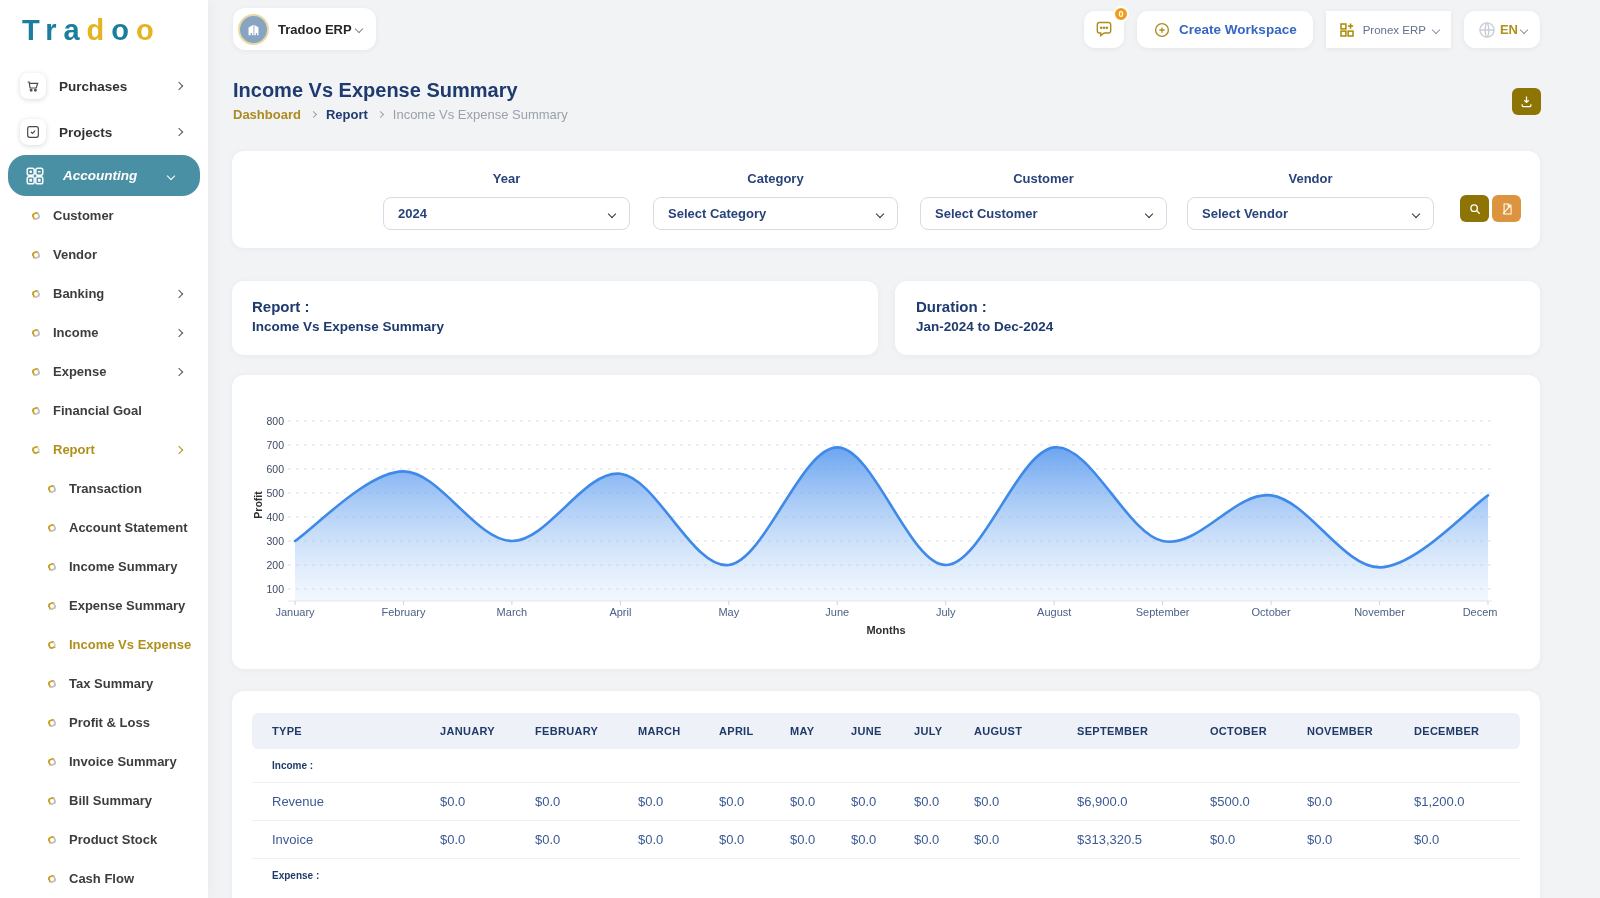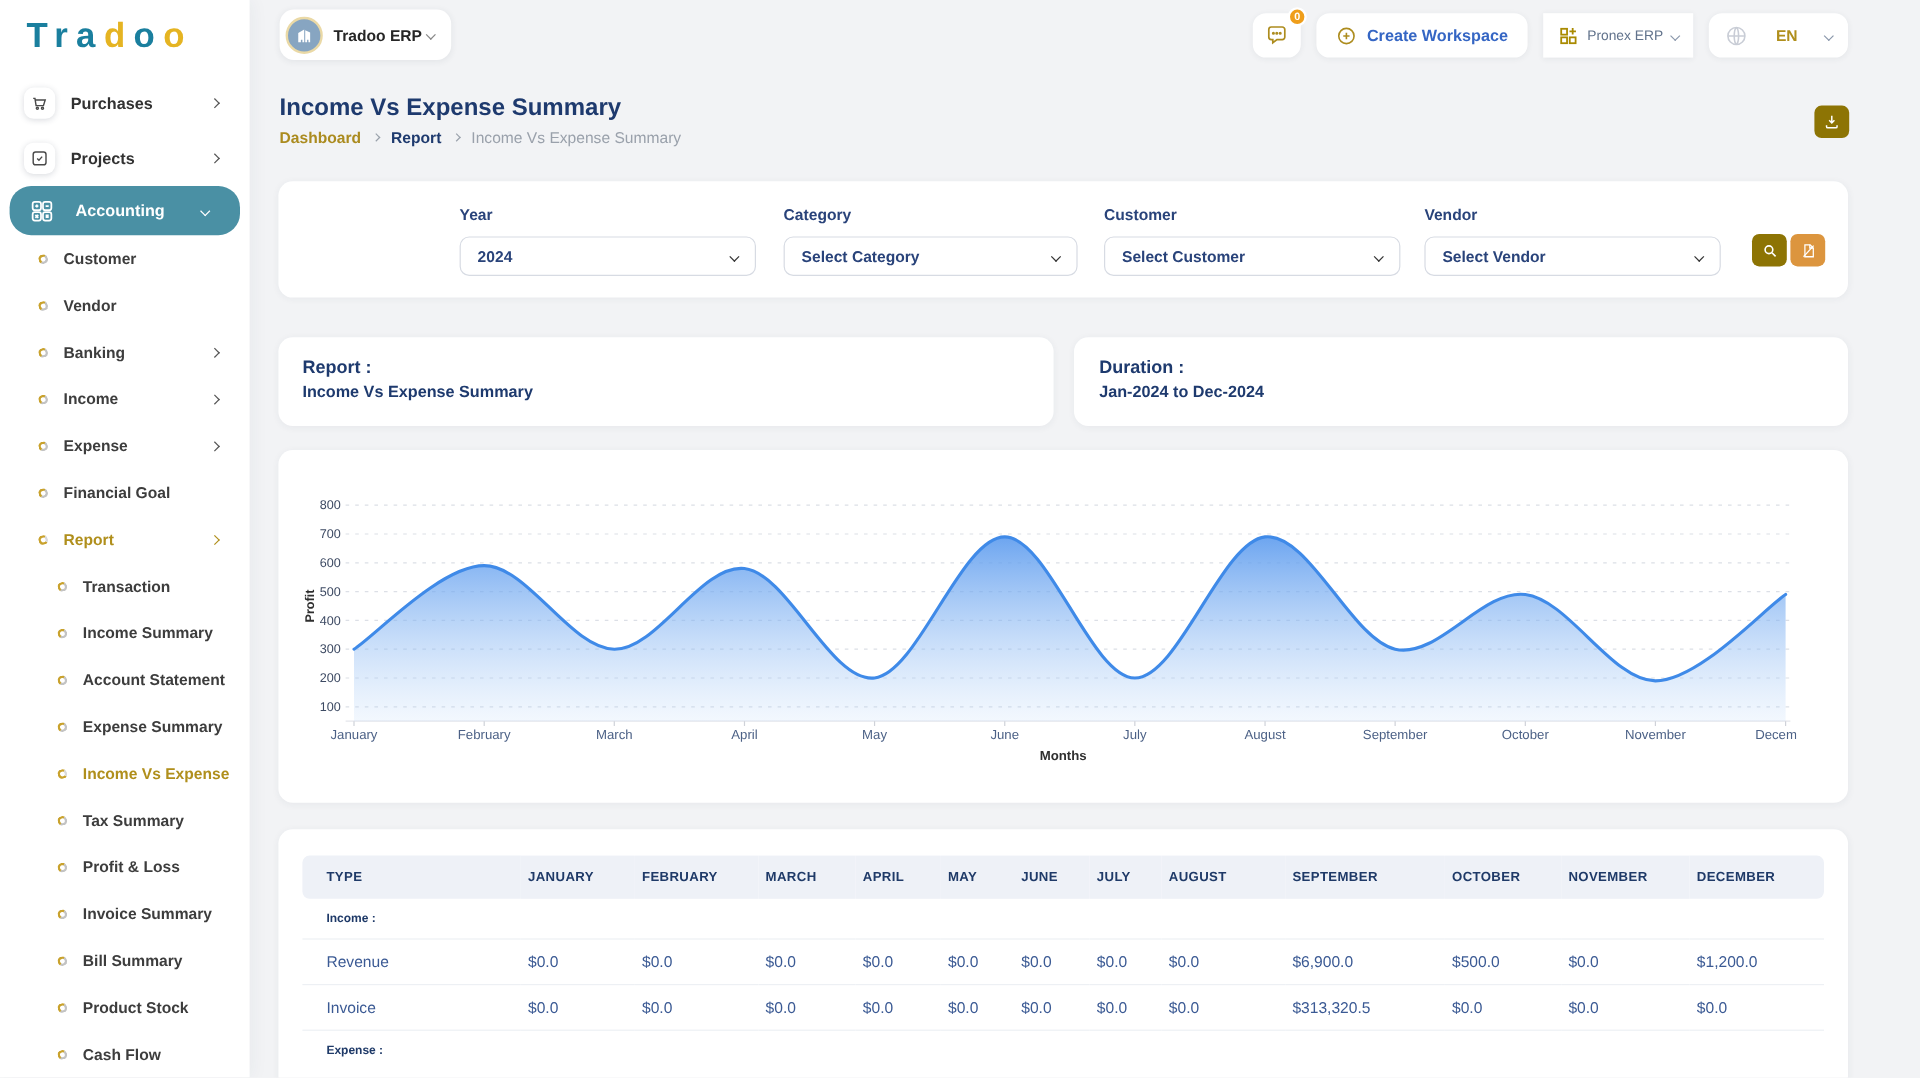--- a/index.html
+++ b/index.html
@@ -20,21 +20,21 @@
   .nav-main { margin-top:16px; }
   .nav-row { position:relative; height:46px; display:flex; align-items:center;
     padding-left:20px; cursor:pointer; }
   .nav-row .icon-box { width:26px; height:26px; border-radius:8px; background:#fff;
     box-shadow:0 1px 5px rgba(40,50,70,.18); display:flex; align-items:center;
     justify-content:center; color:#4a4a4a; }
   .nav-row .icon-box svg { width:16px; height:16px; }
   .nav-row .lbl { margin-left:13px; font-size:13.5px; font-weight:bold; color:#323232; }
   .nav-row .arr { position:absolute; right:26px; color:#555; }
   .nav-row.active { background:#4a90a4; border-radius:18px; margin:0 8px; padding-left:12px;
-    height:41px; }
+    height:41px;font-style:italic; }
   .nav-row.active .icon-box { background:transparent; box-shadow:none; color:#fff; width:30px; height:30px;}
   .nav-row.active .icon-box svg { width:22px; height:22px; }
   .nav-row.active .lbl { color:#fff; }
   .nav-row.active .arr { color:#fff; }
   .sub-row { position:relative; height:39px; display:flex; align-items:center;
     padding-left:32px; cursor:pointer; }
   .sub-row.lvl2 { padding-left:48px; }
   .sub-row .lbl { margin-left:13px; font-size:13px; font-weight:600; color:#3d3d3d; }
   .sub-row .arr { position:absolute; right:26px; color:#555; }
   .sub-row.active .lbl, .sub-row.active .arr { color:#b08f1c; }
@@ -58,40 +58,40 @@
   .badge { position:absolute; top:-5px; right:-5px; min-width:16px; height:16px;
     border-radius:8px; background:#ef9e1b; border:2px solid #fff; color:#fff;
     font-size:9px; font-weight:bold; display:flex; align-items:center; justify-content:center; }
   .cw-chip { height:37px; padding:0 16px; gap:8px; border-radius:11px; }
   .cw-chip svg { width:18px; height:18px; }
   .cw-chip .lbl { font-size:13.5px; font-weight:bold; color:#3566c4; }
   .erp-chip { height:37px; padding:0 12px; gap:7px; border-radius:0; }
   .erp-chip svg { width:18px; height:18px; }
   .erp-chip .lbl { font-size:11.5px; color:#62738c; }
   .erp-chip .chev { color:#8a97ab; }
-  .lang-chip { height:37px; padding:0 13px; gap:23px; border-radius:11px; }
+  .lang-chip { height:37px; padding:0 13px; gap:3px; border-radius:11px; }
   .lang-chip svg { width:20px; height:20px; }
   .lang-chip .lbl { font-size:13px; font-weight:bold; color:#b08f1c; }
   .lang-chip .chev { color:#8a97ab; }
 
   
   .content { position:absolute; left:232px; top:0; width:1308px; height:898px; }
   .page-title { position:absolute; left:1px; top:79px; font-size:20px; font-weight:bold; color:#1e3a6e; }
   .breadcrumb { position:absolute; left:1px; top:107px; display:flex; align-items:center; gap:10px; }
   .breadcrumb .bc-0 { font-size:13px; font-weight:bold; color:#ab8b1f; cursor:pointer; }
   .breadcrumb .bc-1 { font-size:13px; font-weight:bold; color:#1e3a6e; cursor:pointer; }
   .breadcrumb .bc-2 { font-size:13px; color:#9aa1ab; }
   .breadcrumb .chev { color:#9aa1ab; }
   .dl-btn { position:absolute; right:-1px; top:88px; width:29px; height:27px; background:#8d7404;
     border-radius:6px; display:flex; align-items:center; justify-content:center; cursor:pointer; }
   .dl-btn svg { width:15px; height:15px; }
 
   .card { position:absolute; background:#fff; border-radius:12px;
     box-shadow:0 1px 6px rgba(40,50,70,.05); }
-  .filters-card { left:0; top:151px; width:1308px; height:97px; }
+  .filters-card { left:0; top:151px; width:1308px; height:97px;text-align:center; }
   .filter-field { position:absolute; top:20px; }
   .filter-field .flabel { font-size:13px; font-weight:bold; color:#29437a; }
   .fselect { margin-top:11px; height:33px; border:1px solid #d7dbe3; border-radius:8px;
     display:flex; align-items:center; justify-content:space-between; padding:0 14px;
     cursor:pointer; background:#fff; }
   .fselect .val { font-size:13px; font-weight:600; color:#29437a; }
   .fselect .chev { color:#333; }
   .f-btn { position:absolute; top:44px; width:29px; height:27px; border-radius:6px;
     display:flex; align-items:center; justify-content:center; cursor:pointer; }
   .f-btn svg { width:14px; height:14px; }
@@ -196,25 +196,25 @@
         <span class="bullet"></span>
         <span class="lbl">Report</span>
         <span class="arr chev"></span>
       </div>
       <div class="sub-row lvl2">
         <span class="bullet"></span>
         <span class="lbl">Transaction</span>
       </div>
       <div class="sub-row lvl2">
         <span class="bullet"></span>
+        <span class="lbl">Account Statement</span>
+      </div>
+      <div class="sub-row lvl2">
+        <span class="bullet"></span>
         <span class="lbl">Income Summary</span>
-      </div>
-      <div class="sub-row lvl2">
-        <span class="bullet"></span>
-        <span class="lbl">Account Statement</span>
       </div>
       <div class="sub-row lvl2">
         <span class="bullet"></span>
         <span class="lbl">Expense Summary</span>
       </div>
       <div class="sub-row lvl2 active">
         <span class="bullet"></span>
         <span class="lbl">Income Vs Expense</span>
       </div>
       <div class="sub-row lvl2">

